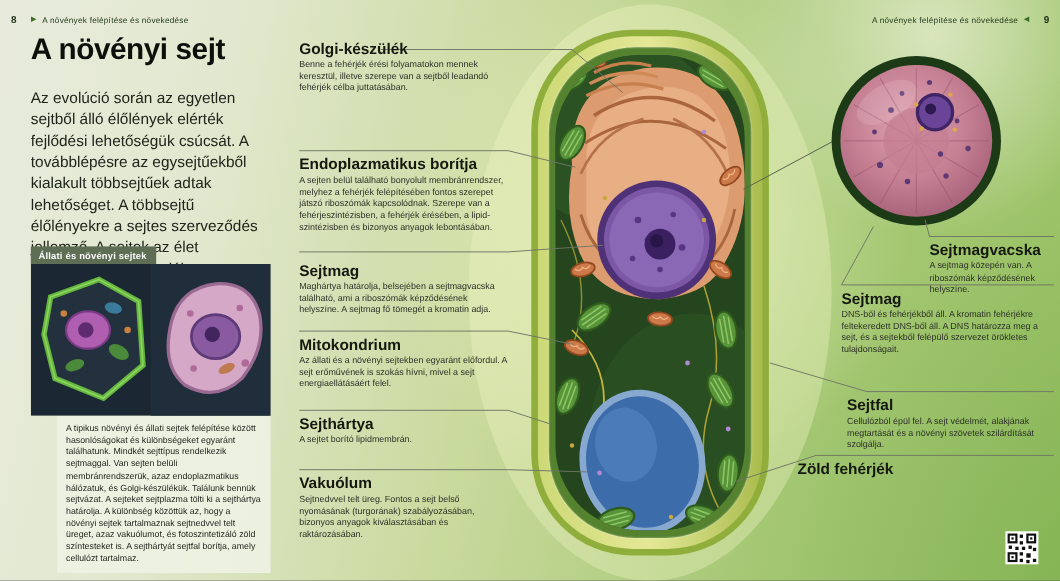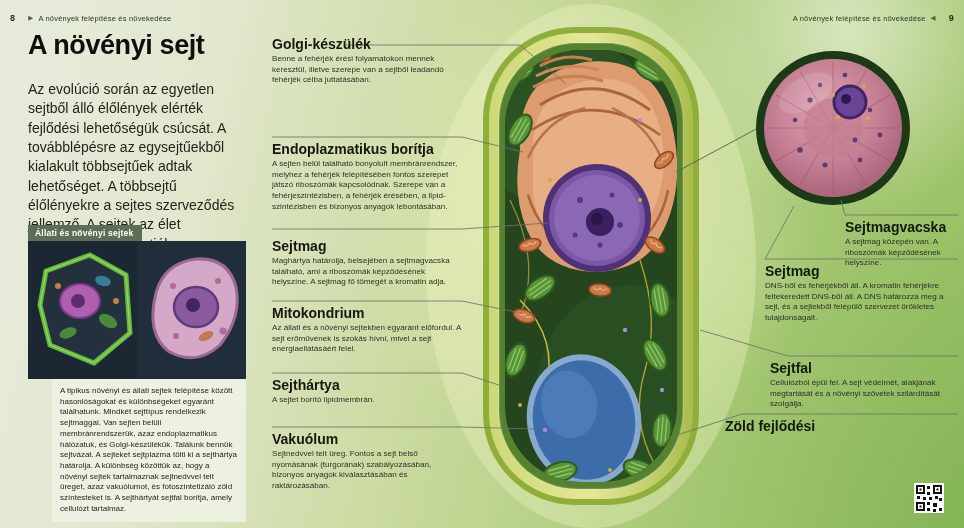--- a/index.html
+++ b/index.html
@@ -308,16 +308,16 @@
   </div>
   <div class="callout" style="left:765px;top:263px;width:193px">
     <h3>Sejtmag</h3>
     <p>DNS-ből és fehérjékből áll. A kromatin fehérjékre feltekeredett DNS-ből áll. A DNS határozza meg a sejt, és a sejtekből felépülő szervezet örökletes tulajdonságait.</p>
   </div>
   <div class="callout ra" style="left:770px;top:360px;width:188px">
     <h3>Sejtfal</h3>
     <p>Cellulózból épül fel. A sejt védelmét, alakjának megtartását és a növényi szövetek szilárdítását szolgálja.</p>
   </div>
   <div class="callout ra" style="left:725px;top:418px;width:233px">
-    <h3>Zöld fejlődési</h3>
+    <h3>Zöld fehérjék</h3>
   </div>
 
 </div>
 
 </body></html>

